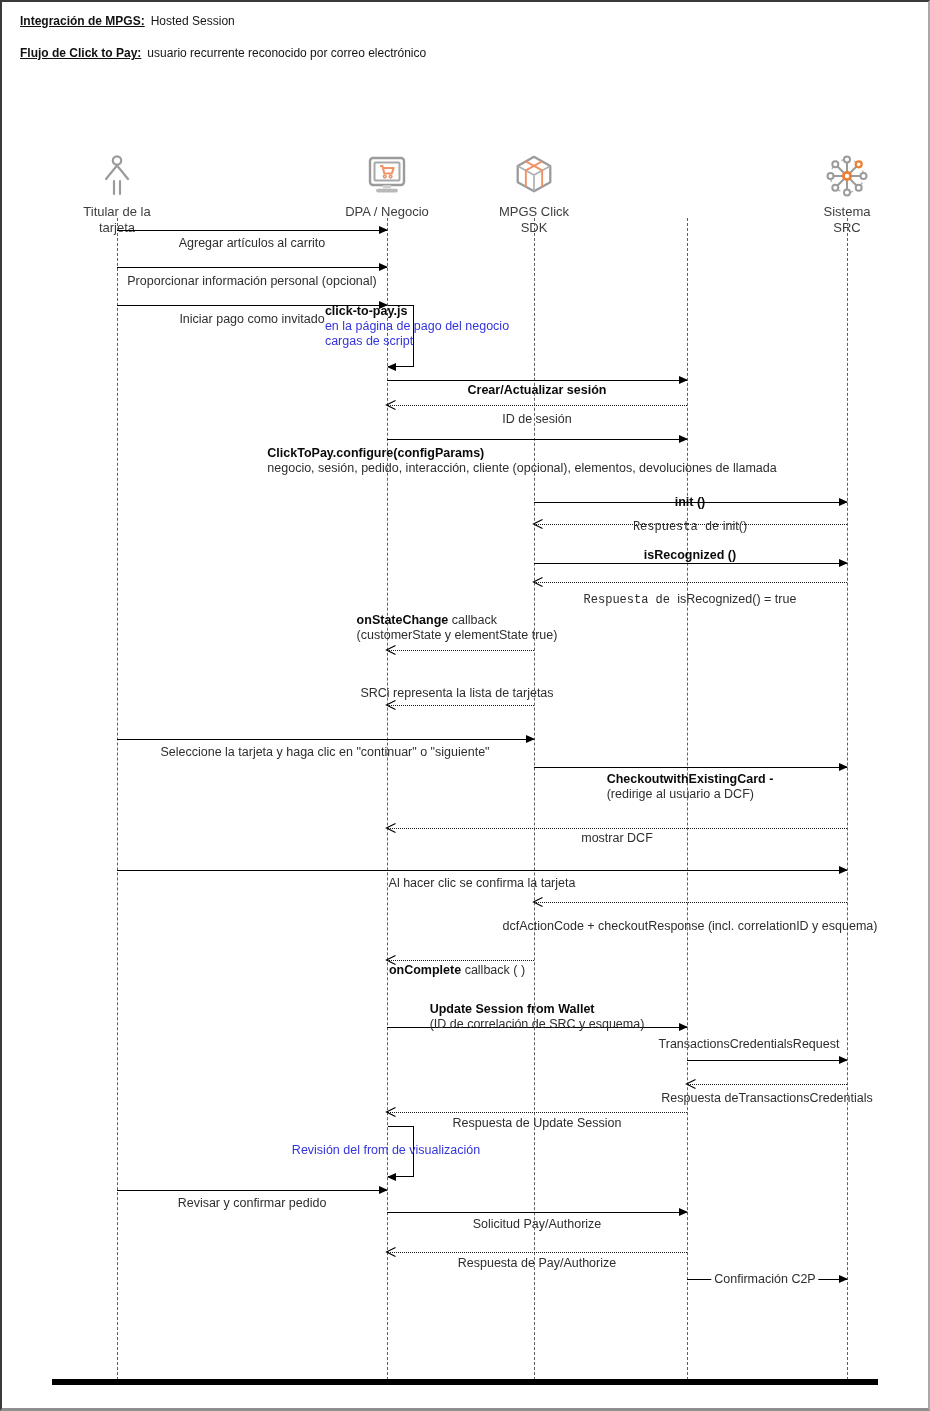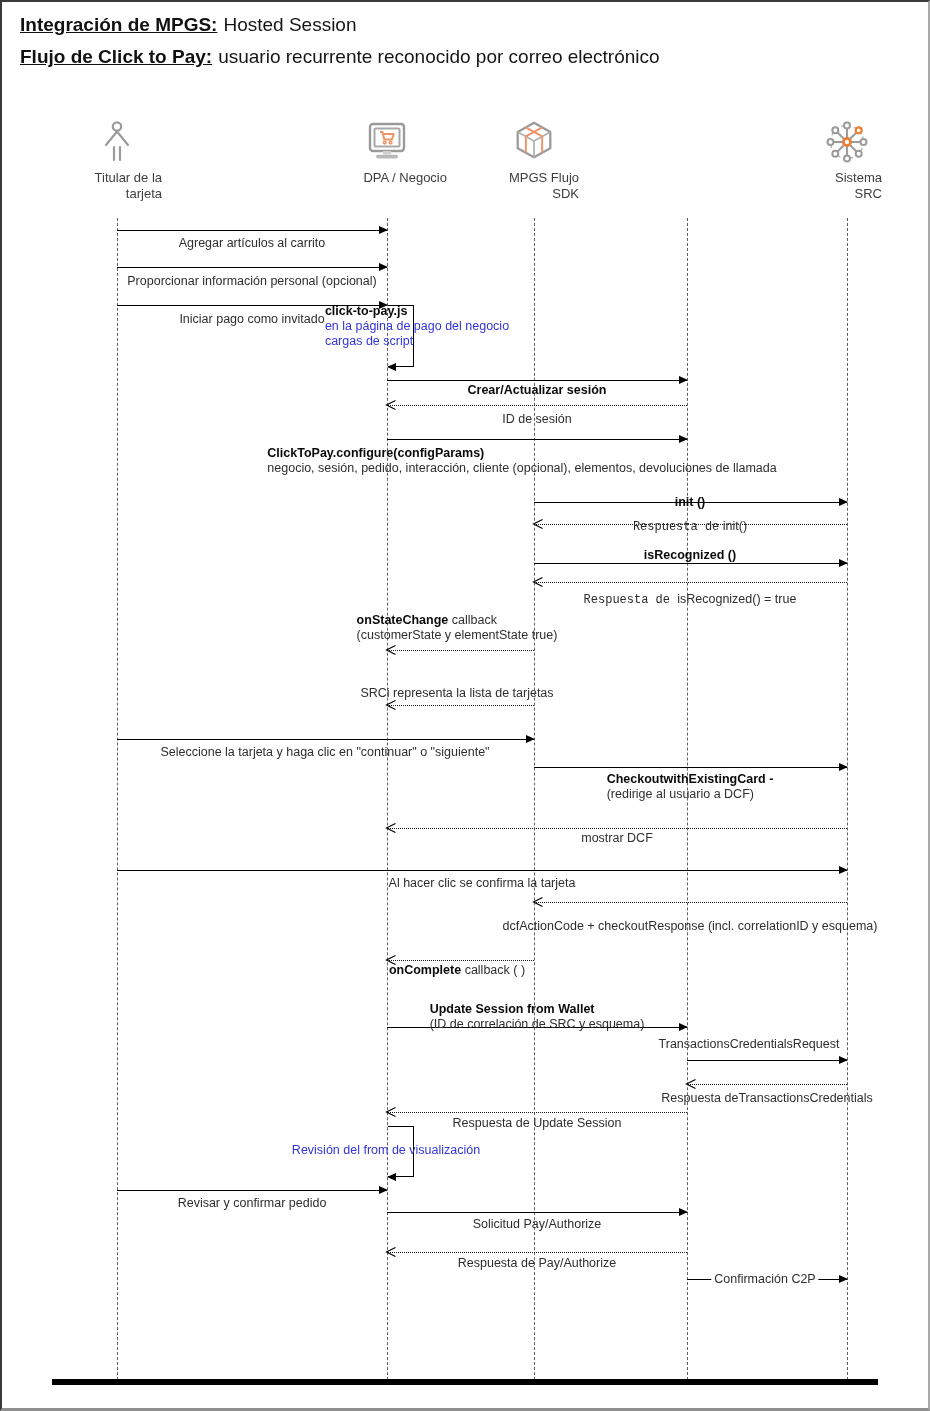--- a/index.html
+++ b/index.html
@@ -1,25 +1,25 @@
 <!DOCTYPE html>
 <html><head>
 <meta charset="utf-8">
 <style>
   :root{ --blue:#3434dd; --ink:#1c1c1c; --gray:#9b9b9b; --orange:#ef9368; --orange2:#ed7d31; }
   *{box-sizing:border-box;}
   body{margin:0;background:#fff;font-family:"Liberation Sans",sans-serif;}
   .page{position:relative;width:930px;height:1411px;background:#fff;overflow:hidden;
         border-top:2px solid #3a3a3a;border-left:2px solid #3a3a3a;
         border-right:2px solid #a9a9a9;border-bottom:3px solid #8f8f8f;}
-  .hdr{position:absolute;left:18px;font-size:19px;color:#111;white-space:nowrap;}
+  .hdr{position:absolute;left:18px;font-size:12px;color:#111;white-space:nowrap;}
   .hdr .hl{font-weight:700;text-decoration:underline;}
   .hdr .hv{font-weight:400;padding-left:6px;color:#151515;}
 
-  .actor{position:absolute;top:114px;width:120px;text-align:right;}
+  .actor{position:absolute;top:148px;width:120px;text-align:center;}
   .aicon{height:52px;display:flex;align-items:center;justify-content:center;}
   .alabel{margin:2px auto 0;font-size:13px;line-height:16px;color:#3d3d3d;}
 
   .lifeline{position:absolute;top:216px;height:1162px;width:0;border-left:1.3px dashed #606060;}
 
   .arrow{position:absolute;height:0;border-top:1.5px solid #000;}
   .arrow.dot{border-top:1.6px dotted #1a1a1a;}
   .h{position:absolute;}
   .h-fill-r{right:-1px;top:-5.4px;width:0;height:0;border-top:4.6px solid transparent;border-bottom:4.6px solid transparent;border-left:9.5px solid #000;}
   .h-fill-l{left:-1px;bottom:-5.2px;width:0;height:0;border-top:4.6px solid transparent;border-bottom:4.6px solid transparent;border-right:9.5px solid #000;}
@@ -77,21 +77,21 @@
 
   <div class="actor" style="left:472px">
     <div class="aicon">
       <svg width="46" height="46" viewBox="0 0 48 48" fill="none" stroke-linejoin="round">
         <path d="M24 4 L41 13.5 V30.5 L24 40 L7 30.5 V13.5 Z" stroke="#9b9b9b" stroke-width="2.4"></path>
         <path d="M7 13.5 L24 23 L41 13.5 M24 23 V40" stroke="#b0b0b0" stroke-width="1.8"></path>
         <path d="M15.5 8.7 L32.5 18.2 L32.5 35.2" stroke="#ef9368" stroke-width="2"></path>
         <path d="M32.5 8.7 L15.5 18.2 L15.5 35.2" stroke="#ef9368" stroke-width="2"></path>
       </svg>
     </div>
-    <div class="alabel" style="width:90px">MPGS Flujo SDK</div>
+    <div class="alabel" style="width:90px">MPGS Click SDK</div>
   </div>
 
 
   <div class="actor" style="left:785px">
     <div class="aicon">
       <svg width="48" height="48" viewBox="0 0 48 48" fill="none">
         <circle cx="24" cy="24" r="16.5" stroke="#b5b5b5" stroke-width="1.4" stroke-dasharray="3 3.5"></circle>
         <g stroke="#9b9b9b" stroke-width="2">
           <path d="M24 24 L24 7.5 M24 24 L35.7 12.3 M24 24 L40.5 24 M24 24 L35.7 35.7 M24 24 L24 40.5 M24 24 L12.3 35.7 M24 24 L7.5 24 M24 24 L12.3 12.3"></path>
         </g>

